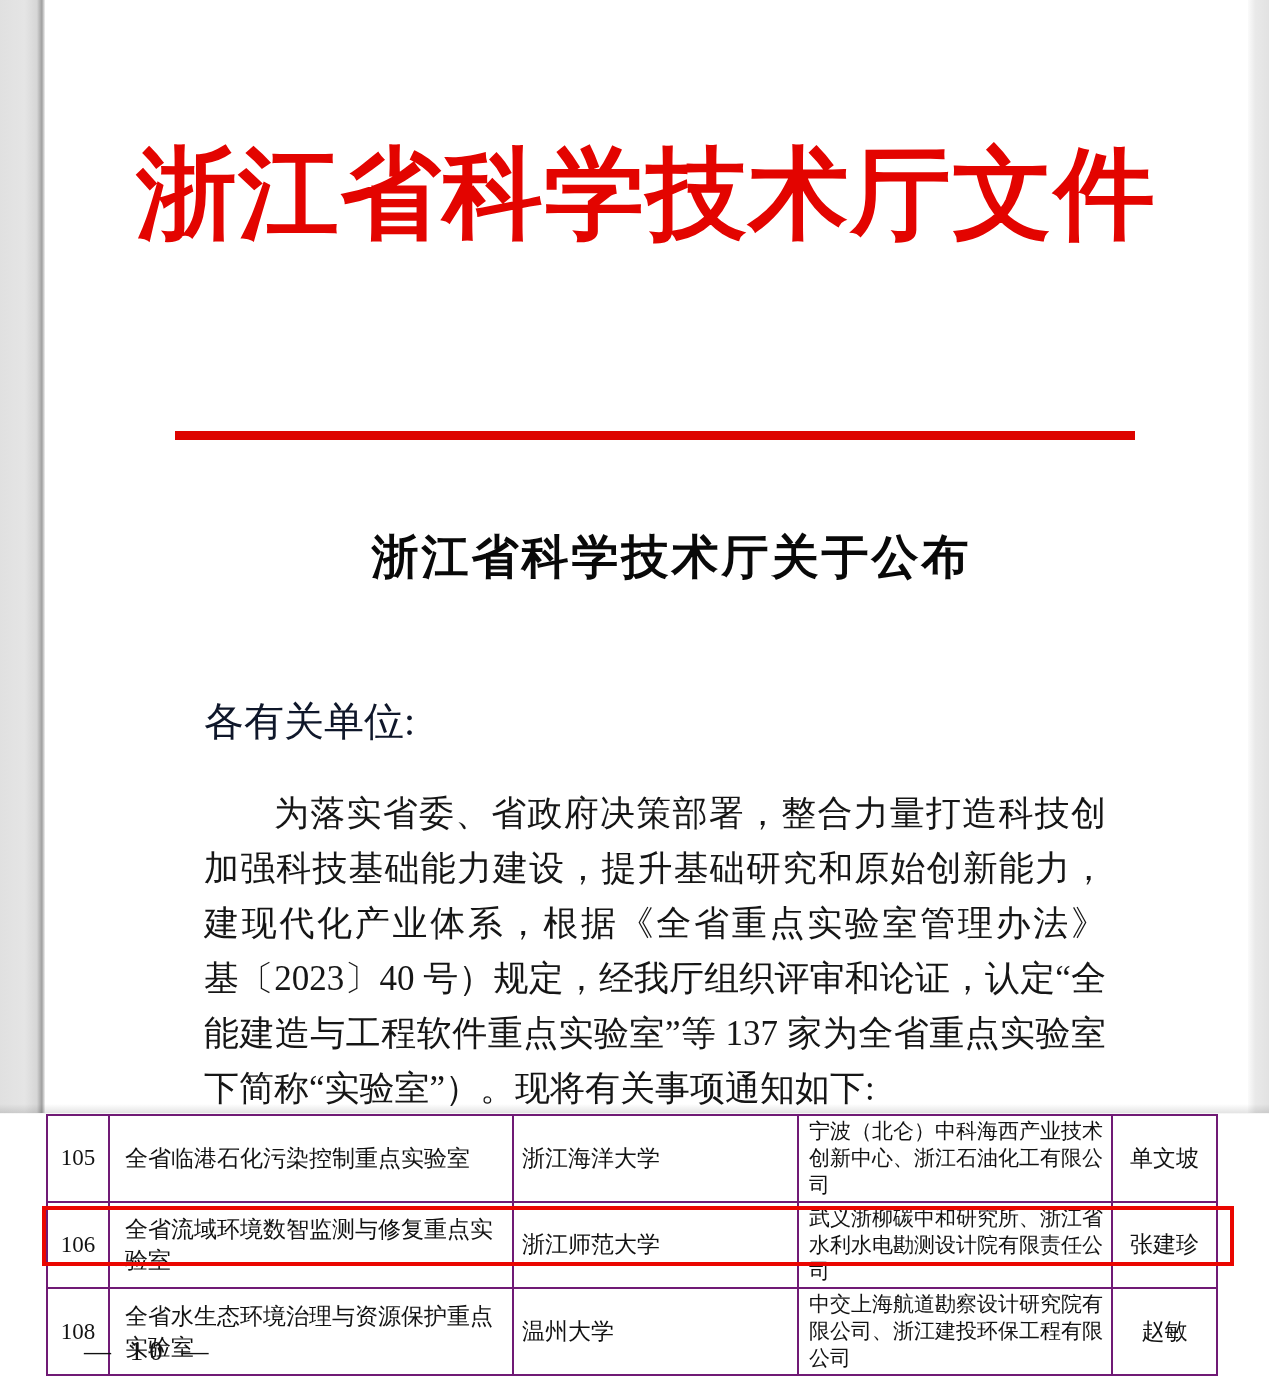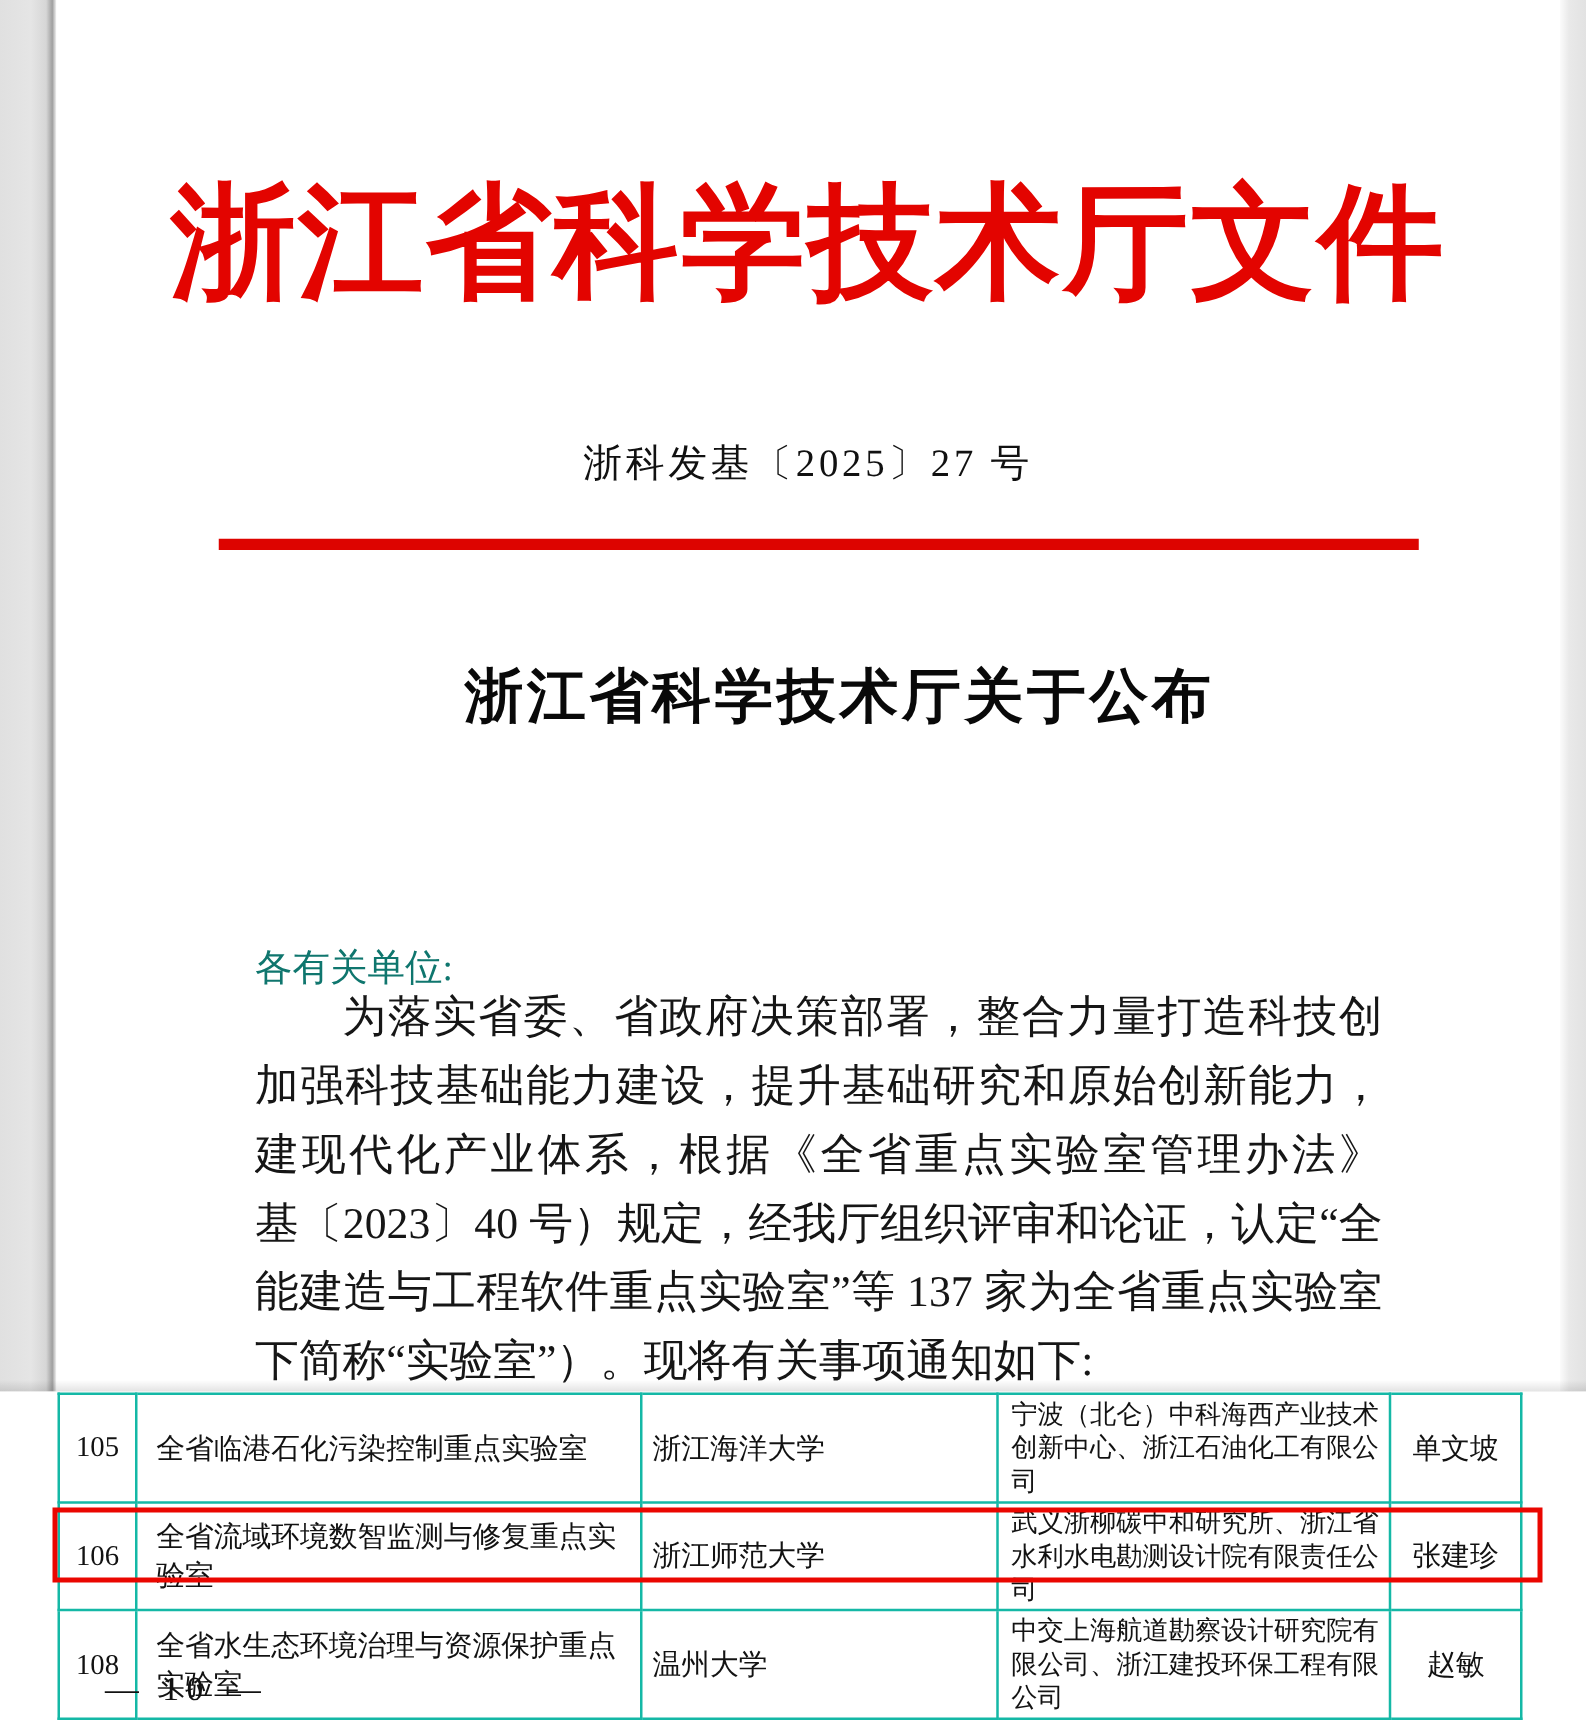--- a/index.html
+++ b/index.html
@@ -38,39 +38,39 @@
     position:absolute;left:175px;top:431px;width:960px;height:9px;
     background:#dd0400;
   }
   .notice-title{
     position:absolute;left:45px;width:1203px;text-align:center;
     font-weight:900;color:#090909;white-space:nowrap;padding-left:25px;
   }
   .notice-title.l1{top:526px;font-size:47px;letter-spacing:3px;}
   .notice-title.l2{top:597px;font-size:47px;letter-spacing:1px;}
   .salutation{
-    position:absolute;left:204px;top:754px;
-    font-size:30px;color:#0f766e;
+    position:absolute;left:204px;top:694px;
+    font-size:40px;color:#0f172a;
   }
   .body-block{
     position:absolute;left:204px;top:786px;width:902px;
   }
   .bline{
     width:902px;height:55px;line-height:55px;
     font-size:35px;color:#161616;white-space:nowrap;
   }
   .bline.just{text-align:justify;text-align-last:justify;white-space:normal;overflow:hidden;}
   .bline.indent{padding-left:70px;width:832px;}
   .results-table{
     position:absolute;left:46px;top:1114px;
     border-collapse:collapse;table-layout:fixed;width:1170px;
     font-size:23px;color:#121212;
   }
   .results-table td{
-    border:2px solid #14b8a6;
+    border:2px solid #701a75;
     vertical-align:middle;
     padding:2px 6px;
     overflow:hidden;
   }
   .results-table td.c-num{text-align:center;padding:2px 0;border-radius:15px;}
   .results-table td.c-lab{padding-left:15px;}
   .results-table td.c-uni{padding-left:8px;}
   .results-table td.c-partner{font-size:21px;line-height:1.28;padding-left:10px;padding-right:4px;}
   .results-table td.c-person{text-align:center;padding:2px 2px;}
   .highlight-box{
@@ -86,21 +86,20 @@
 </head>
 <body>
 
 <div class="canvas">
 
   <div class="left-margin"></div>
   <div class="right-margin"></div>
 
   <div class="letterhead">浙江省科学技术厅文件</div>
 
-  <div class="doc-number">浙科发基〔2025〕27 号</div>
 
   <div class="red-rule"></div>
 
   <div class="notice-title l1">浙江省科学技术厅关于公布</div>
 
   <div class="salutation">各有关单位:</div>
 
   <div class="body-block">
     <div class="bline indent just">为落实省委、省政府决策部署，整合力量打造科技创新平台，</div>
     <div class="bline just">加强科技基础能力建设，提升基础研究和原始创新能力，支撑构</div>

